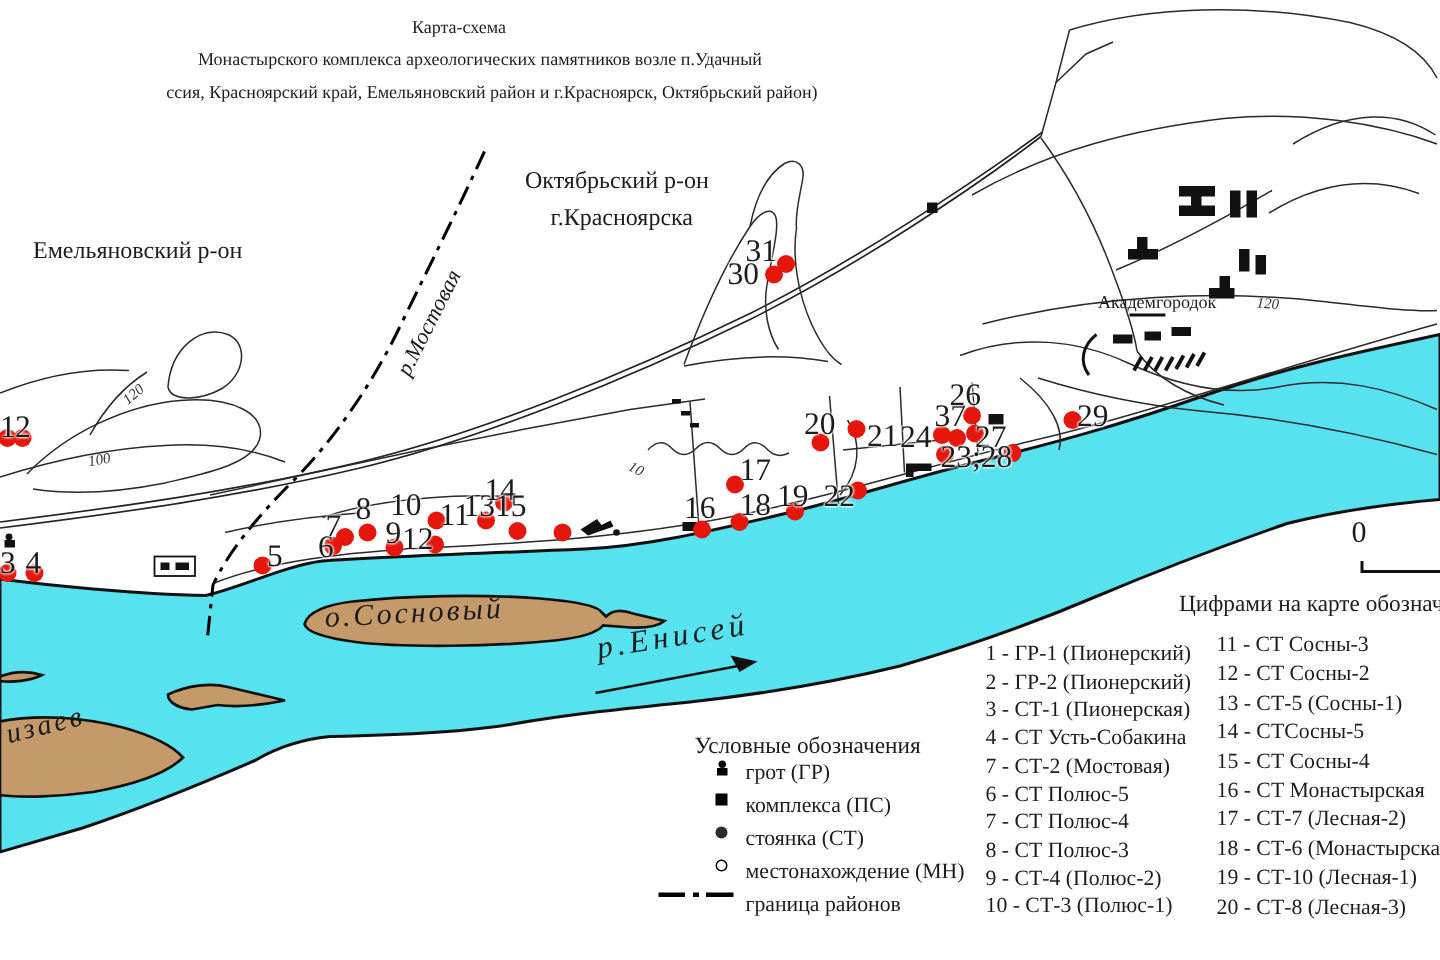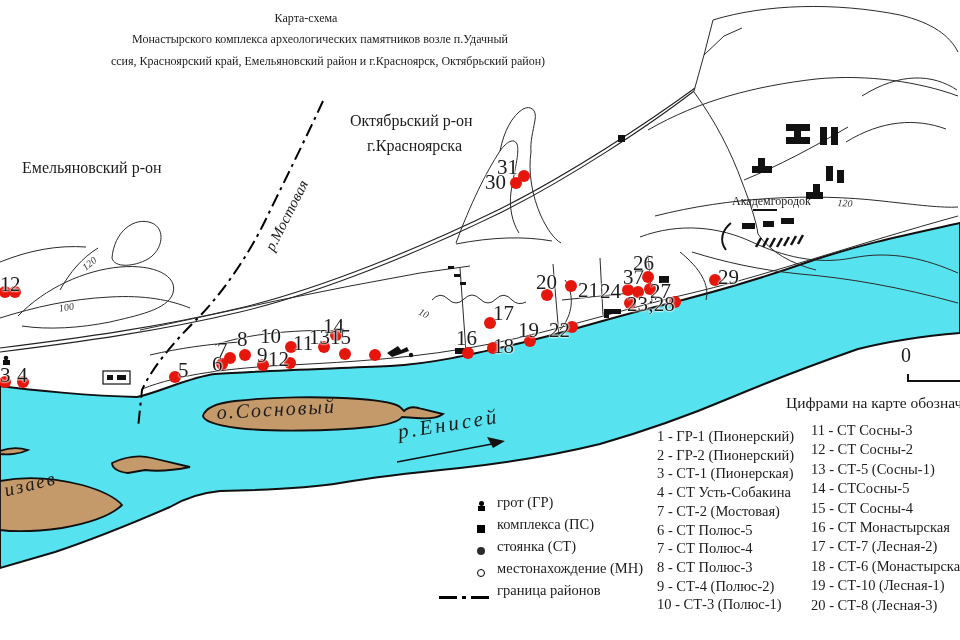--- a/index.html
+++ b/index.html
@@ -17,21 +17,21 @@
   .lbl-district{font-size:16px;}
   .lbl-rot{transform-origin:0 0;}
   .pnum{position:absolute;font-size:21px;white-space:nowrap;
         text-shadow:0 0 2px #fff,0 0 2px #fff,0 0 2px #fff;}
   .dot{position:absolute;width:12px;height:12px;border-radius:50%;
        background:var(--dot,#e5160b);transform:translate(-50%,-50%);}
   .contour-lbl{position:absolute;font-style:italic;font-size:10px;color:#333;
                transform-origin:0 0;white-space:nowrap;}
   .legend{position:absolute;left:437px;top:489px;width:230px;}
   .legend-title{margin-left:26px;font-size:15.5px;}
-  .legend-row{display:flex;align-items:flex-end;height:22px;margin-left:34px;font-family:Liberation Serif, serif;}
+  .legend-row{display:flex;align-items:flex-start;height:22px;margin-left:34px;font-family:Liberation Serif, serif;}
   .legend-row:last-child{margin-left:0;}
   .symbox{width:20px;display:flex;justify-content:center;align-items:center;margin-right:6px;flex:none;}
   .legend-row:last-child .symbox{width:54px;}
   .legend-label{font-size:14.5px;white-space:nowrap;}
   .sym{display:inline-block;}
   .sym-grotto{position:relative;width:9px;height:10px;}
   .sym-grotto::before{content:"";position:absolute;left:2px;top:0;width:5px;height:5px;border-radius:50%;background:#000;}
   .sym-grotto::after{content:"";position:absolute;left:1px;bottom:0;width:7px;height:5px;background:#000;}
   .sym-settlement{width:8px;height:8px;background:#000;}
   .sym-camp{width:8px;height:8px;border-radius:50%;background:#2b2b2b;}
@@ -237,38 +237,39 @@
       <div class="pnum" style="left: 237px; top: 327px;">8</div>
       <div class="pnum" style="left: 257px; top: 343px;">9</div>
       <div class="pnum" style="left: 260px; top: 324px;">10</div>
       <div class="pnum" style="left: 293px; top: 331px;">11</div>
       <div class="pnum" style="left: 268px; top: 347px;">12</div>
       <div class="pnum" style="left: 309px; top: 325px;">13</div>
       <div class="pnum" style="left: 323px; top: 314px;">14</div>
       <div class="pnum" style="left: 330px; top: 325px;">15</div>
       <div class="pnum" style="left: 456px; top: 326px;">16</div>
       <div class="pnum" style="left: 493px; top: 301px;">17</div>
-      <div class="pnum" style="left: 493px; top: 334px; text-align: right;">18</div>
+      <div class="pnum" style="left: 493px; top: 324px; text-align: right;">18</div>
       <div class="pnum" style="left: 518px; top: 318px;">19</div>
       <div class="pnum" style="left: 536px; top: 270px;">20</div>
       <div class="pnum" style="left: 578px; top: 278px;">21</div>
       <div class="pnum" style="left: 549px; top: 318px;">22</div>
       <div class="pnum" style="left: 600px; top: 279px;">24</div>
       <div class="pnum" style="left: 623px; top: 265px;">37</div>
       <div class="pnum" style="left: 633px; top: 251px; text-align: right;">26</div>
       <div class="pnum" style="left: 650px; top: 279px;">27</div>
       <div class="pnum" style="left: 627px; top: 292px;">23;28</div>
       <div class="pnum" style="left: 718px; top: 265px;">29</div>
       <div class="pnum" style="left: 485px; top: 170px;">30</div>
       <div class="pnum" style="left: 497px; top: 155px;">31</div>
     </div>
 
   <div class="scale-zero">0</div>
 
   <div class="legend">
+    <div class="legend-title">Условные обозначения</div>
     <div id="legend-items">
         <div class="legend-row">
           <div class="symbox">
             <div class="sym sym-grotto"></div>
           </div>
           <div class="legend-label">грот (ГР)</div>
         </div>
         <div class="legend-row">
           <div class="symbox">
             <div class="sym sym-settlement"></div>

